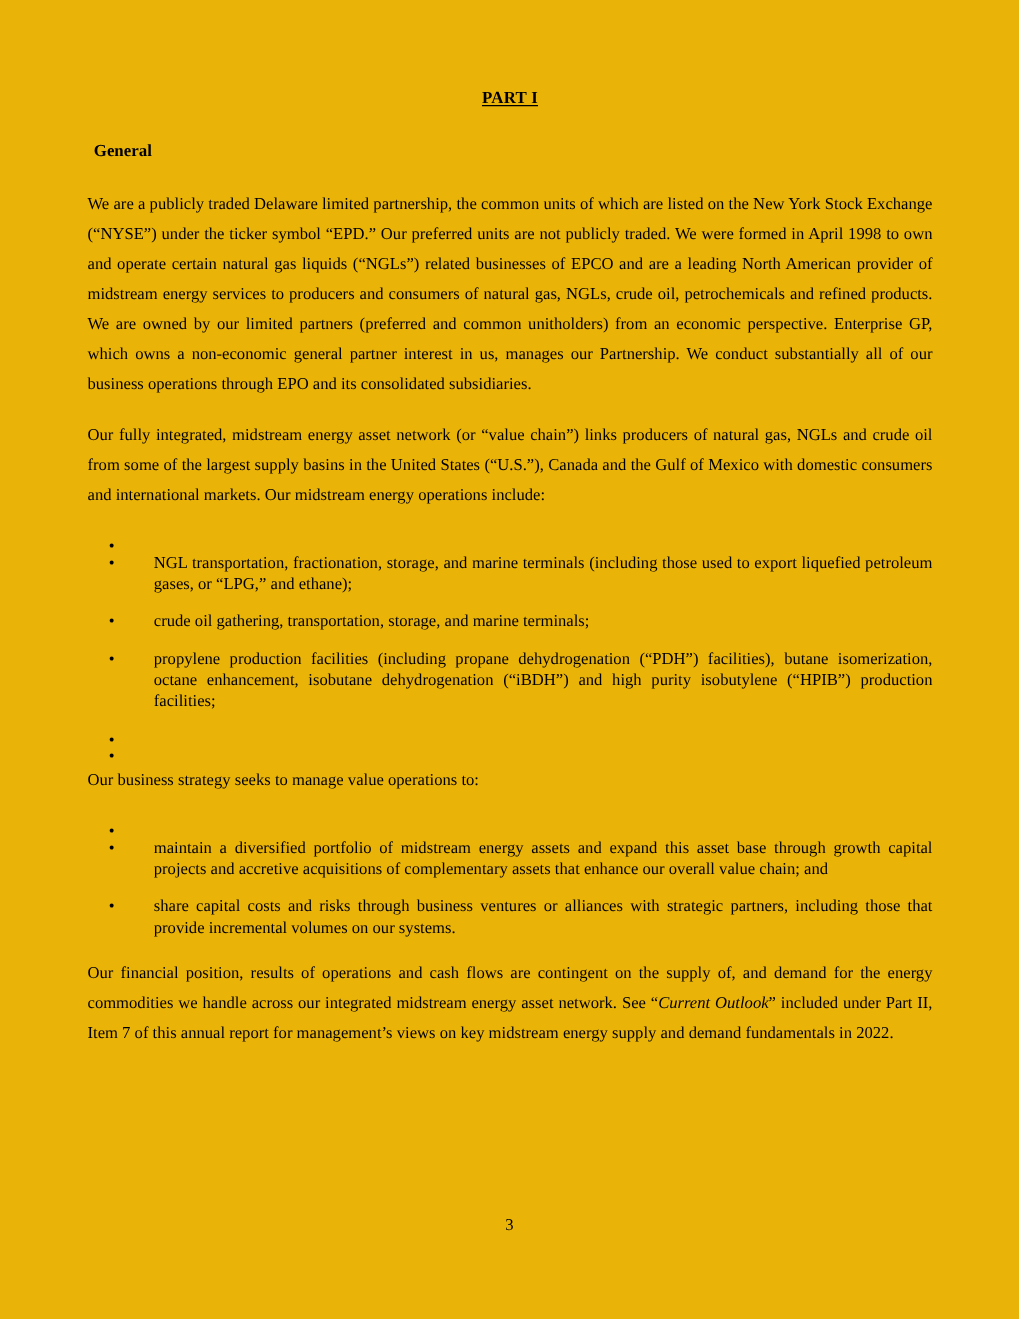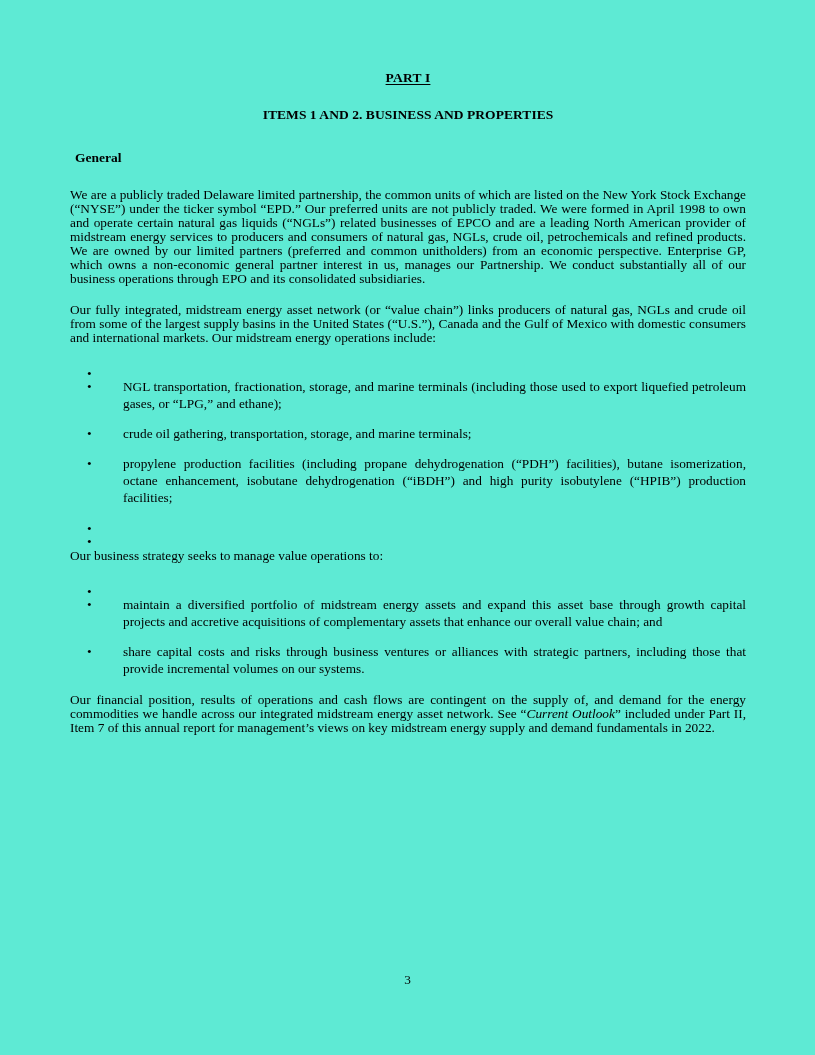--- a/index.html
+++ b/index.html
@@ -9,21 +9,21 @@
   }
   body {
     font-family: "Liberation Serif", "DejaVu Serif", serif;
     color: #000000;
   }
   .page {
     position: relative;
     width: 815px;
     height: 1055px;
     margin: 0 auto;
-    background: #5eead4;
+    background: #eab308;
     overflow: hidden;
     box-sizing: border-box;
   }
   .content {
     position: absolute;
     left: 70px;
     top: 0;
     width: 676px;
   }
   .part-heading {
@@ -48,21 +48,21 @@
   }
   .section-heading {
     font-weight: bold;
     font-size: 13.5px;
     margin: 5px;
     padding-top: 22px;
     text-align: left;
   }
   p.body-text {
     font-size: 13.3px;
-    line-height: 14px;
+    line-height: 24px;
     text-align: justify;
     margin: 0;
     padding-top: 17px;
     -webkit-hyphens: none;
     hyphens: none;
   }
   p.body-text.tight {
     padding-top: 16px;
   }
   ul.bullets {
@@ -104,21 +104,20 @@
   }
 </style>
 </head>
 <body>
 
 <div class="page">
   <div class="content">
 
     <h1 class="part-heading"><span>PART I</span></h1>
 
-    <h2 class="items-heading">ITEMS 1 AND 2.  BUSINESS AND PROPERTIES</h2>
 
     <h3 class="section-heading">General</h3>
 
     <p class="body-text">We are a publicly traded Delaware limited partnership, the common units of which are listed on the New York Stock Exchange (“NYSE”) under the ticker symbol “EPD.”  Our preferred units are not publicly traded.  We were formed in April 1998 to own and operate certain natural gas liquids (“NGLs”) related businesses of EPCO and are a leading North American provider of midstream energy services to producers and consumers of natural gas, NGLs, crude oil, petrochemicals and refined products.  We are owned by our limited partners (preferred and common unitholders) from an economic perspective. Enterprise GP, which owns a non-economic general partner interest in us, manages our Partnership.  We conduct substantially all of our business operations through EPO and its consolidated subsidiaries.</p>
 
     <p class="body-text">Our fully integrated, midstream energy asset network (or “value chain”) links producers of natural gas, NGLs and crude oil from some of the largest supply basins in the United States (“U.S.”), Canada and the Gulf of Mexico with domestic consumers and international markets.  Our midstream energy operations include:</p>
 
     <ul class="bullets">
       <li><span class="bullet-dot">•</span></li>
       <li><span class="bullet-dot">•</span><span>NGL transportation, fractionation, storage, and marine terminals (including those used to export liquefied petroleum gases, or “LPG,” and ethane);</span></li>

